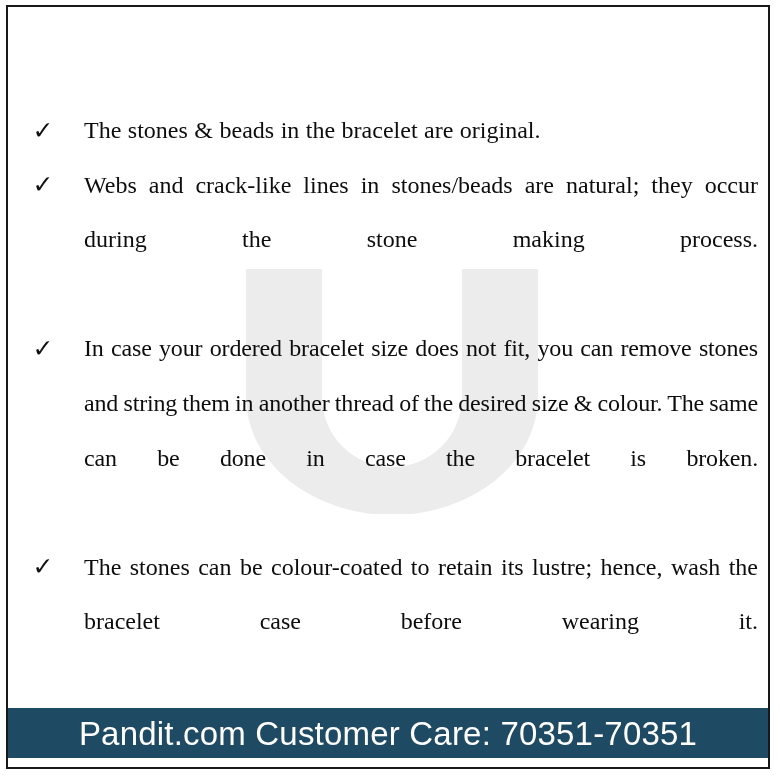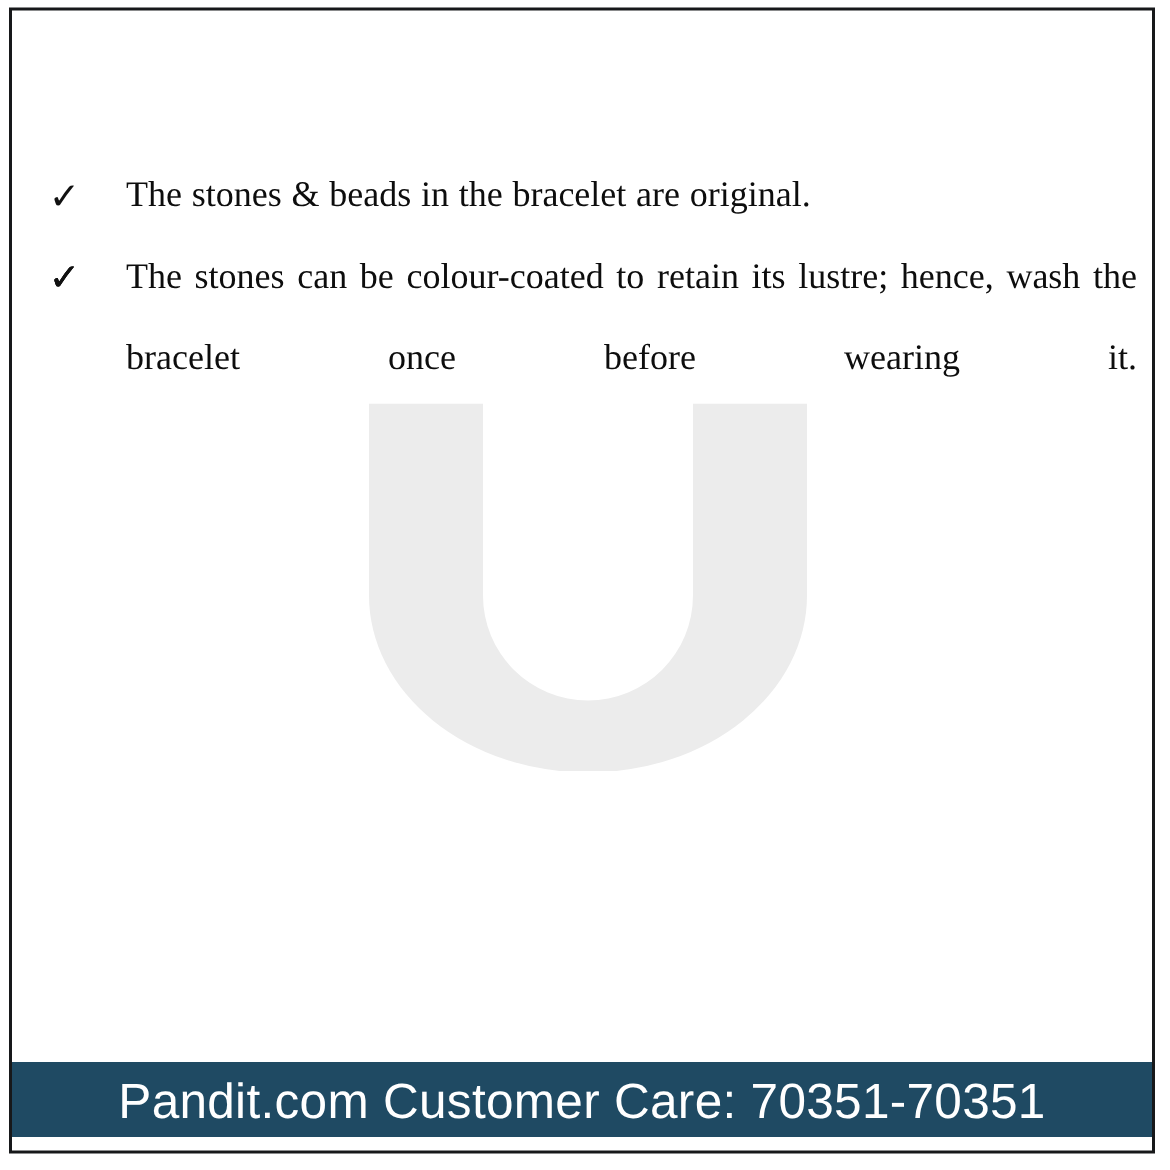--- a/index.html
+++ b/index.html
@@ -165,29 +165,31 @@
 
   <div class="body-list">
 
     <div class="bullet">
       <span class="check-icon">✓</span>
       <span class="bullet-text nojust">The stones &amp; beads in the bracelet are original.</span>
     </div>
 
     <div class="bullet">
       <span class="check-icon">✓</span>
+      <span class="bullet-text loose">Webs and crack-like lines in stones/beads are natural; they occur during the stone making process.</span>
     </div>
 
     <div class="bullet">
       <span class="check-icon">✓</span>
+      <span class="bullet-text tight">In case your ordered bracelet size does not fit, you can remove stones and string them in another thread of the desired size &amp; colour. The same can be done in case the bracelet is broken.</span>
     </div>
 
     <div class="bullet">
       <span class="check-icon">✓</span>
-      <span class="bullet-text loose">The stones can be colour-coated to retain its lustre; hence, wash the bracelet once before wearing it.</span>
+      <span class="bullet-text loose">The stones can be colour-coated to retain its lustre; hence, wash the bracelet case before wearing it.</span>
     </div>
 
   </div>
 
   <div class="footer-bar">
     <span class="footer-text">Pandit.com Customer Care: 70351-70351</span>
   </div>
 
 </div>
 

